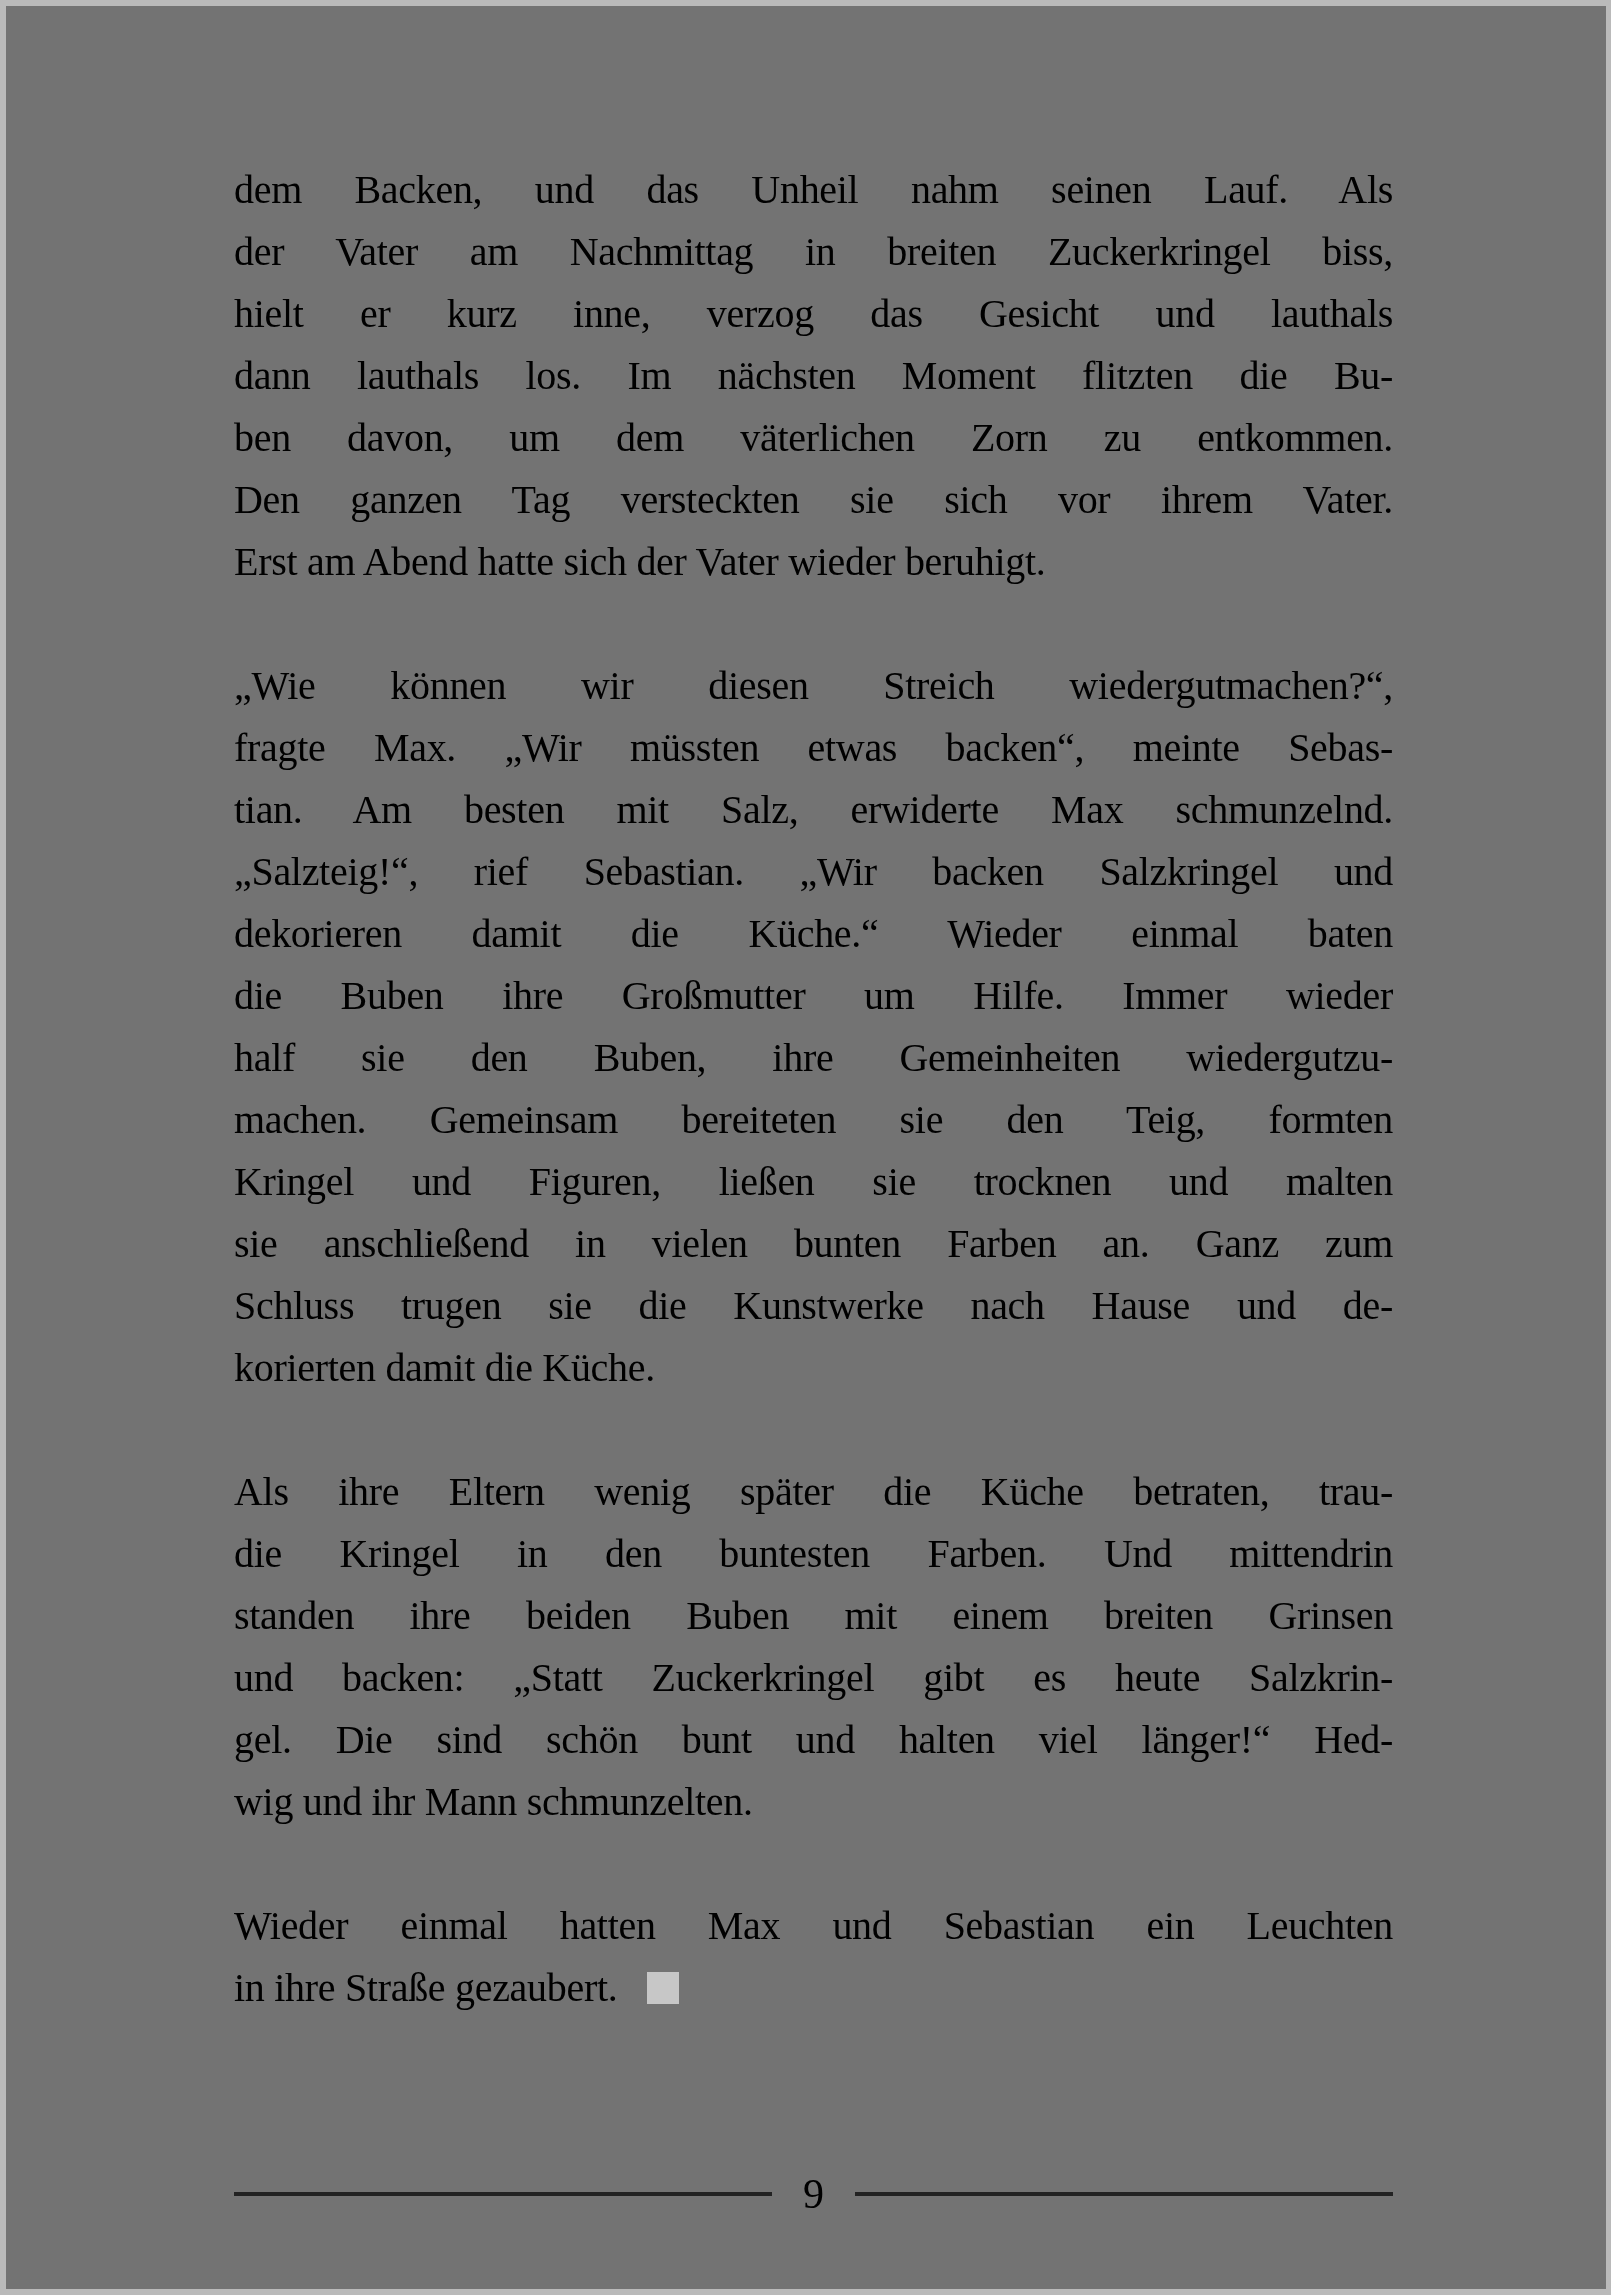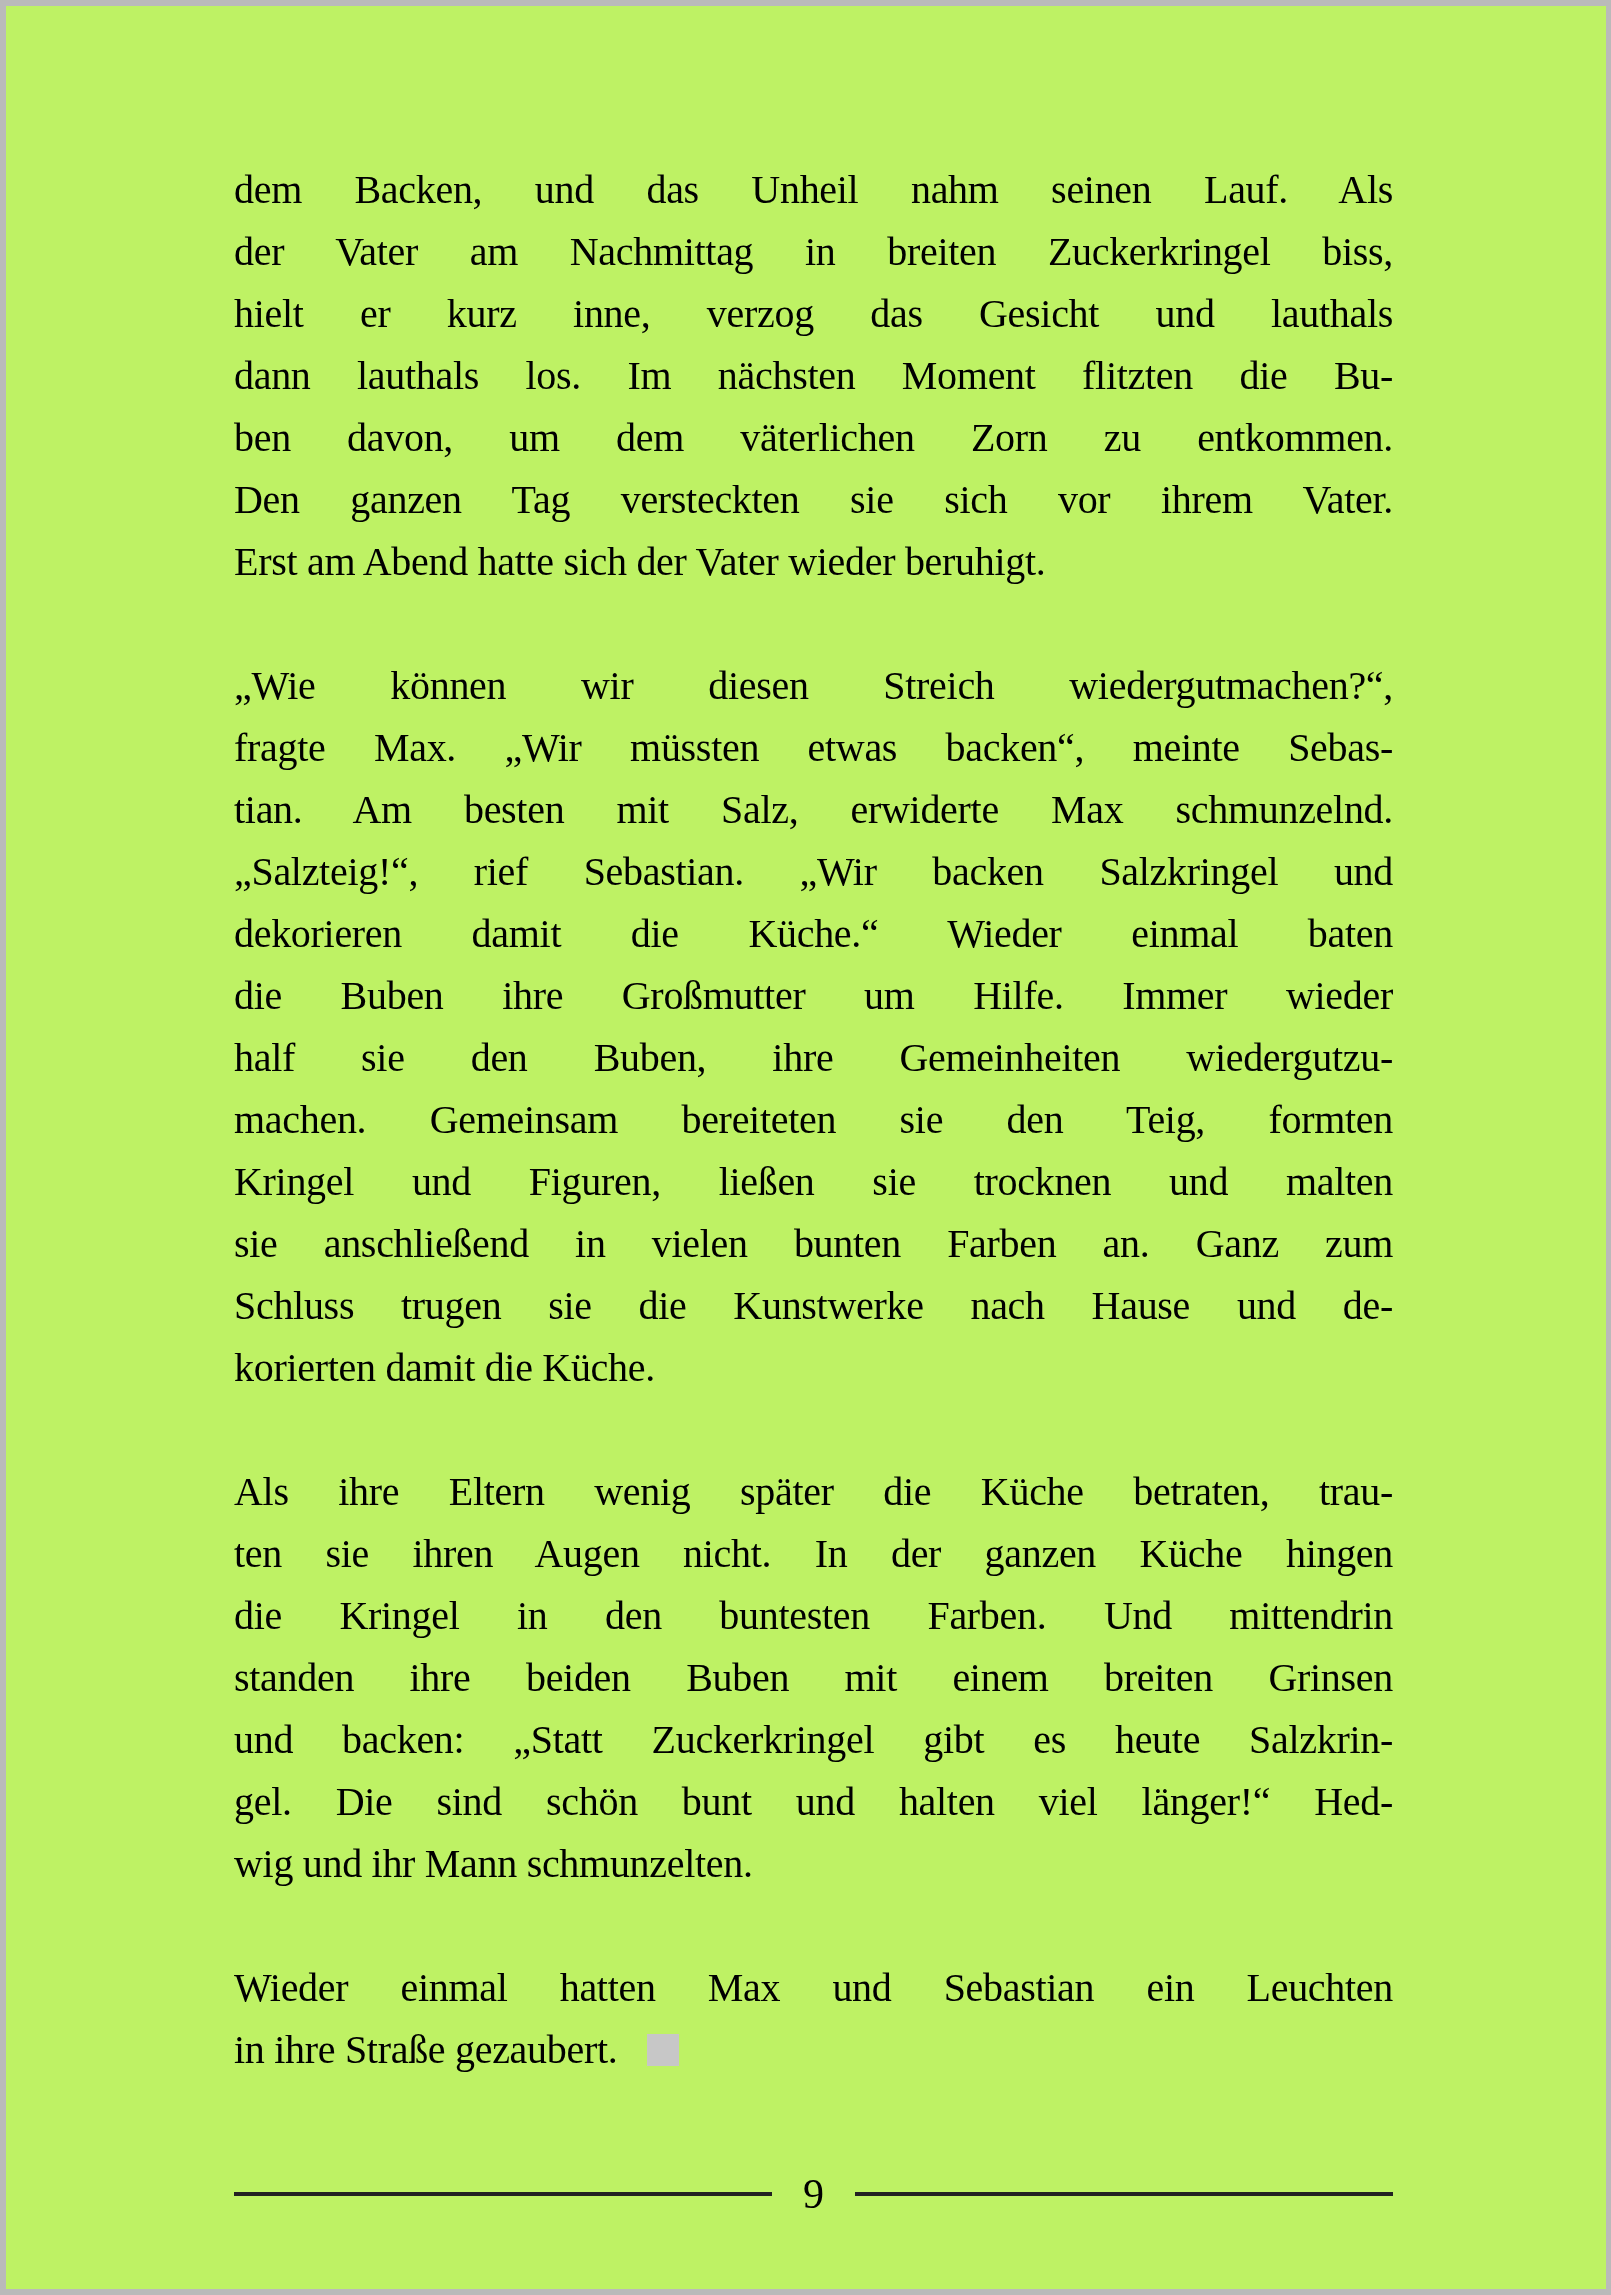--- a/index.html
+++ b/index.html
@@ -12,21 +12,21 @@
     background: #ffffff;
     font-family: "Liberation Serif", "DejaVu Serif", serif;
     color: #000000;
     position: relative;
   }
   .page {
     position: absolute;
     inset: 0;
     box-sizing: border-box;
     border: 6.7px solid #bababa;
-    background: #bef264;
+    background: #737373;
   }
   .text-block {
     position: absolute;
     left: 228px;
     top: 153px;
     width: 1159px;
   }
   .para { margin: 0; }
   .para + .para { margin-top: 62px; }
   .line {
@@ -96,21 +96,20 @@
       <div class="line">half sie den Buben, ihre Gemeinheiten wiedergutzu-</div>
       <div class="line">machen. Gemeinsam bereiteten sie den Teig, formten</div>
       <div class="line">Kringel und Figuren, ließen sie trocknen und malten</div>
       <div class="line">sie anschließend in vielen bunten Farben an. Ganz zum</div>
       <div class="line">Schluss trugen sie die Kunstwerke nach Hause und de-</div>
       <div class="line last">korierten damit die Küche.</div>
     </div>
 
     <div class="para">
       <div class="line">Als ihre Eltern wenig später die Küche betraten, trau-</div>
-      <div class="line">ten sie ihren Augen nicht. In der ganzen Küche hingen</div>
       <div class="line">die Kringel in den buntesten Farben. Und mittendrin</div>
       <div class="line">standen ihre beiden Buben mit einem breiten Grinsen</div>
       <div class="line">und backen: „Statt Zuckerkringel gibt es heute Salzkrin-</div>
       <div class="line">gel. Die sind schön bunt und halten viel länger!“ Hed-</div>
       <div class="line last">wig und ihr Mann schmunzelten.</div>
     </div>
 
     <div class="para">
       <div class="line">Wieder einmal hatten Max und Sebastian ein Leuchten</div>
       <div class="line last">

